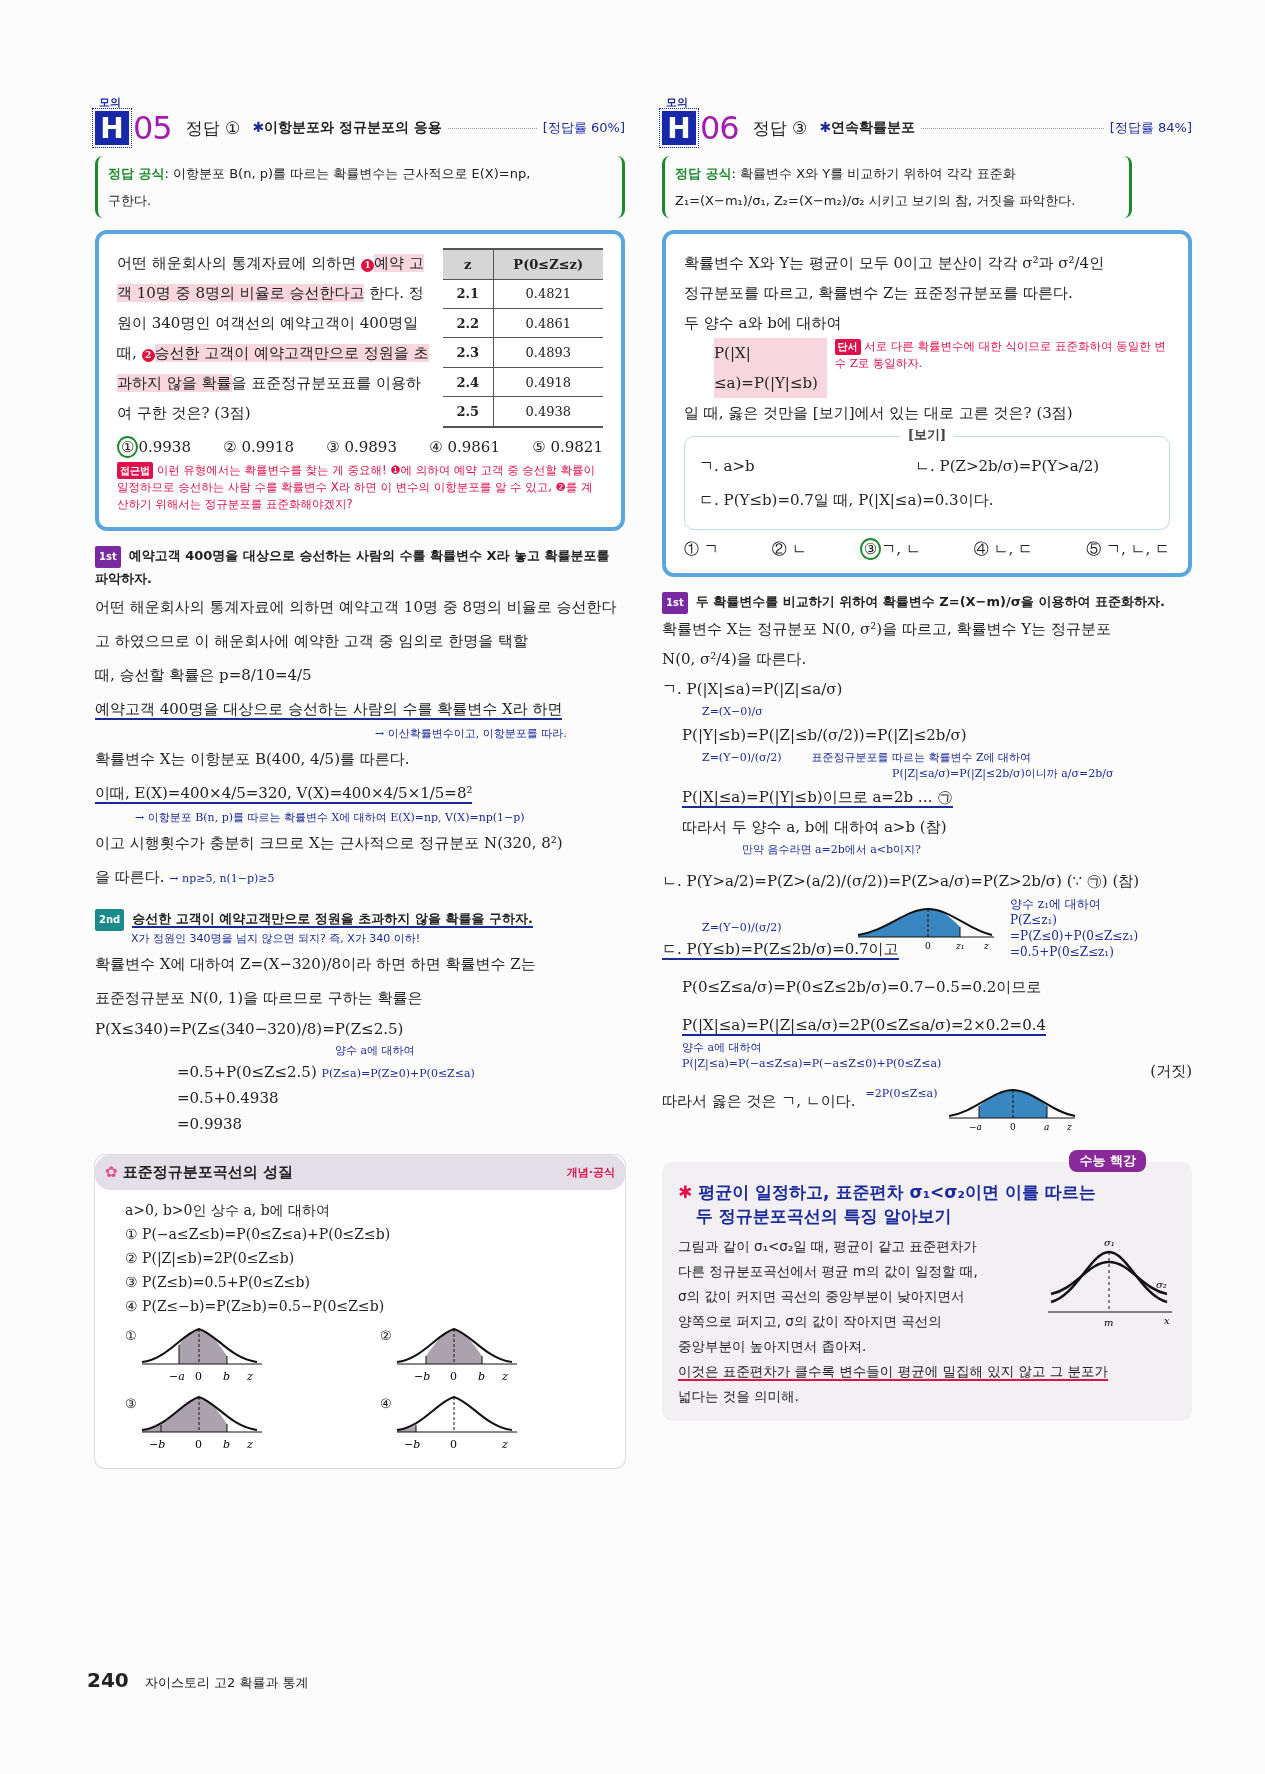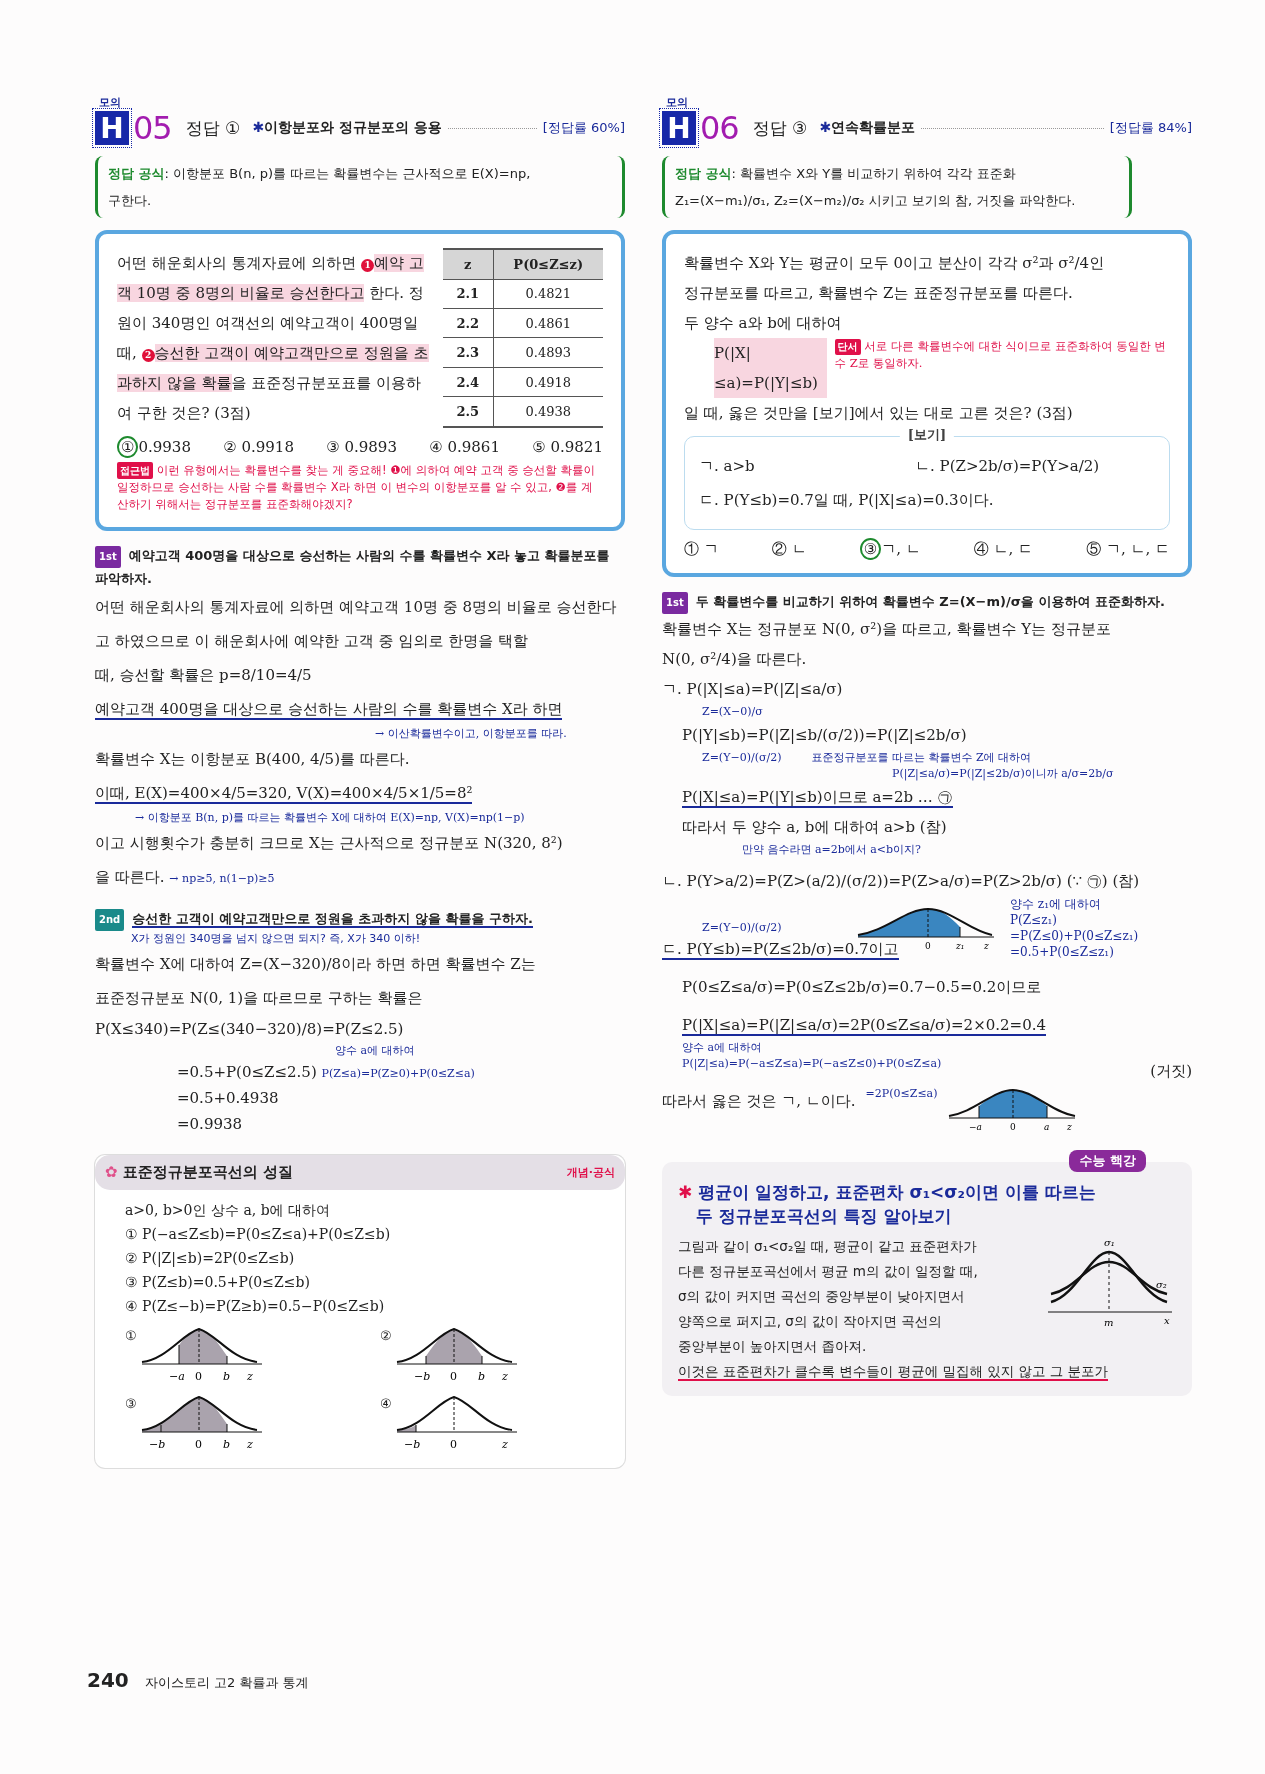--- a/index.html
+++ b/index.html
@@ -341,20 +341,21 @@
           <line x1="2" y1="78" x2="126" y2="78" stroke="#111"></line>
           <line x1="63" y1="18" x2="63" y2="78" stroke="#111" stroke-dasharray="3,3"></line>
           <text x="58" y="12" font-size="10" font-style="italic" font-family="DejaVu Serif">σ₁</text>
           <text x="110" y="54" font-size="10" font-style="italic" font-family="DejaVu Serif">σ₂</text>
           <text x="58" y="92" font-size="10" font-style="italic" font-family="DejaVu Serif">m</text>
           <text x="118" y="90" font-size="10" font-style="italic" font-family="DejaVu Serif">x</text>
         </svg>
     </div>
     <div class="tiptext">
       <div><span class="ulp">이것은 표준편차가 클수록 변수들이 평균에 밀집해 있지 않고 그 분포가</span></div>
+      <div>넓다는 것을 의미해.</div>
     </div>
   </div>
 </div>
 
 <div class="footer">
   <span class="pg">240</span>
   <span>자이스토리 고2 확률과 통계</span>
 </div>
 
 </body></html>

